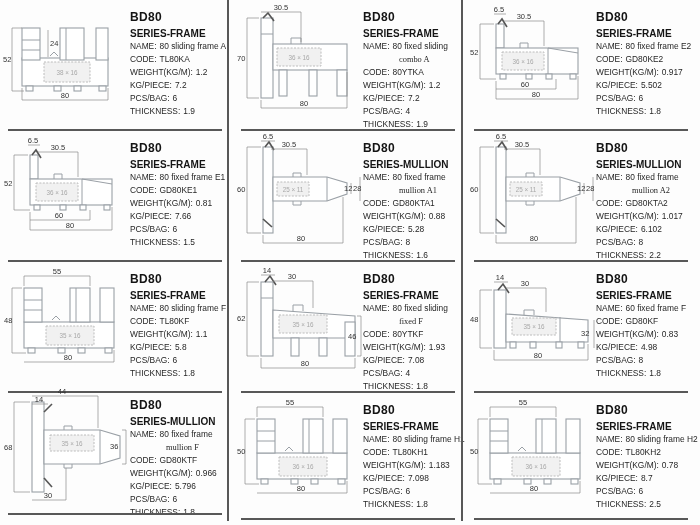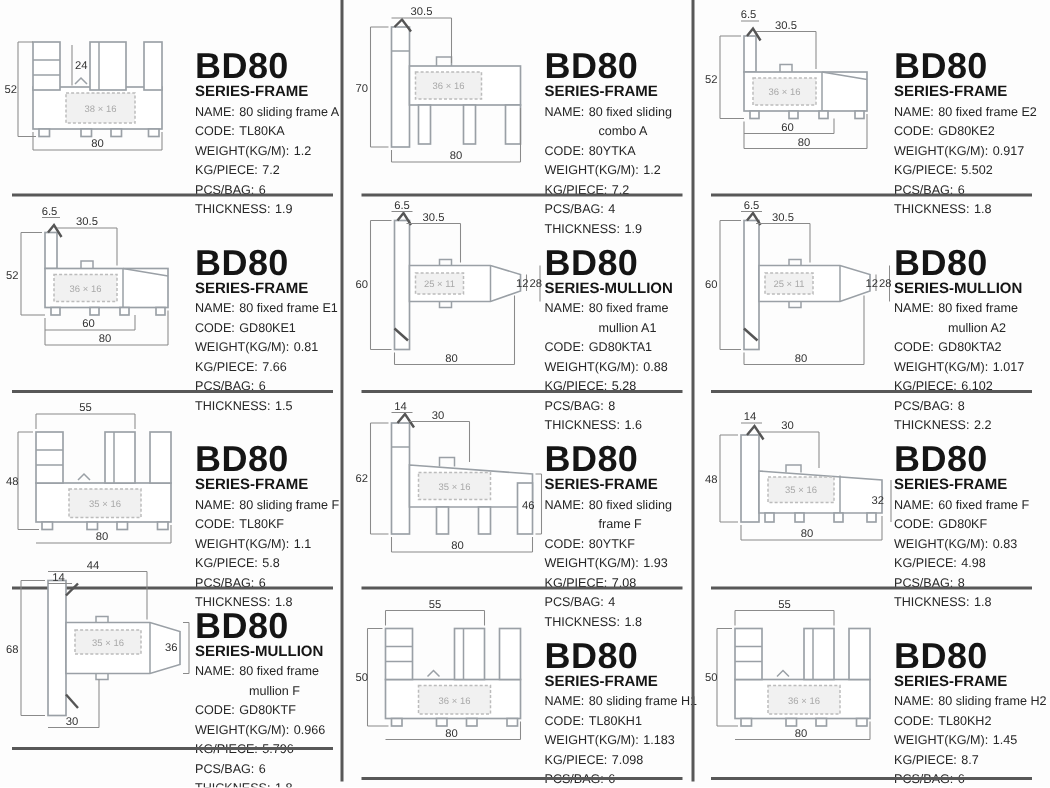--- a/index.html
+++ b/index.html
@@ -14,26 +14,26 @@
   svg text{font-family:"Liberation Sans",sans-serif;}
   .p{fill:#ffffff;stroke:#9aa0a6;stroke-width:1.1;}
   .p2{fill:none;stroke:#9aa0a6;stroke-width:1;}
   .pk{fill:none;stroke:#555;stroke-width:1.6;}
   .hb{fill:#f1f1f1;stroke:#bcbcbc;stroke-width:1;stroke-dasharray:2 1.4;}
   .dl line{stroke:#8a8a8a;stroke-width:0.7;}
   .dt{font-size:7.5px;fill:#333;}
   .dm{text-anchor:middle;}
   .bl{font-size:6.3px;fill:#a8a8a8;text-anchor:middle;}
   .info{position:absolute;left:128px;top:6px;width:102px;white-space:nowrap;}
-  .title{font-size:24px;font-weight:700;color:#151515;letter-spacing:.3px;line-height:22px;margin-top:28px;}
+  .title{font-size:12px;font-weight:700;color:#151515;letter-spacing:.3px;line-height:22px;}
   .subtitle{font-size:10px;font-weight:700;color:#151515;line-height:11px;}
   .specs{margin-top:1px;}
   .spec{font-size:8.4px;color:#262626;line-height:13px;}
   .sl{margin-right:3px;}
-  .cont{padding-left:36px;}
+  .cont{padding-left:36px;font-family:Liberation Serif, serif;}
   .cont:empty{display:none;}
 </style>
 </head>
 <body>
 
 <div class="page">
 
   <div class="cell" style="left:2px;top:0">
     <svg class="draw" viewBox="0 0 130 131">
       <g>
@@ -398,21 +398,21 @@
       <text class="dt dm" x="57" y="17">30</text>
       <text class="dt" x="2" y="59">62</text>
       <text class="dt" x="113" y="77">46</text>
       <text class="dt dm" x="70" y="104">80</text>
     </svg>
     <div class="info">
       <div class="title">BD80</div>
       <div class="subtitle">SERIES-FRAME</div>
       <div class="specs">
         <div class="spec"><span class="sl">NAME:</span><span class="sv">80 fixed sliding</span></div>
-        <div class="spec cont">frame F</div>
+        <div class="spec cont">fixed F</div>
         <div class="spec"><span class="sl">CODE:</span><span class="sv">80YTKF</span></div>
         <div class="spec"><span class="sl">WEIGHT(KG/M):</span><span class="sv">1.93</span></div>
         <div class="spec"><span class="sl">KG/PIECE:</span><span class="sv">7.08</span></div>
         <div class="spec"><span class="sl">PCS/BAG:</span><span class="sv">4</span></div>
         <div class="spec"><span class="sl">THICKNESS:</span><span class="sv">1.8</span></div>
       </div>
     </div>
   </div>
 
   <div class="cell" style="left:468px;top:262px">
@@ -456,21 +456,21 @@
 
         <div class="spec"><span class="sl">CODE:</span><span class="sv">GD80KF</span></div>
         <div class="spec"><span class="sl">WEIGHT(KG/M):</span><span class="sv">0.83</span></div>
         <div class="spec"><span class="sl">KG/PIECE:</span><span class="sv">4.98</span></div>
         <div class="spec"><span class="sl">PCS/BAG:</span><span class="sv">8</span></div>
         <div class="spec"><span class="sl">THICKNESS:</span><span class="sv">1.8</span></div>
       </div>
     </div>
   </div>
 
-  <div class="cell" style="left:2px;top:373px;height:127px">
+  <div class="cell" style="left:2px;top:388px;height:127px">
     <svg class="draw" viewBox="0 0 130 131">
       <g>
         <rect class="p" x="30" y="14" width="12" height="90"></rect>
         <polygon class="p" points="42,42 98,42 118,48 118,70 98,76 42,76"></polygon>
         <line class="p2" x1="98" y1="42" x2="98" y2="76"></line>
         <path class="p2" d="M62,42 v-4 h8 v4"></path>
         <path class="p2" d="M62,76 v4 h8 v-4"></path>
       </g>
       <path class="pk" d="M42,24 l8,-8"></path>
       <path class="pk" d="M42,90 l8,9"></path>
@@ -589,21 +589,21 @@
       <text class="dt" x="2" y="61">50</text>
       <text class="dt dm" x="66" y="98">80</text>
     </svg>
     <div class="info">
       <div class="title">BD80</div>
       <div class="subtitle">SERIES-FRAME</div>
       <div class="specs">
         <div class="spec"><span class="sl">NAME:</span><span class="sv">80 sliding frame H2</span></div>
 
         <div class="spec"><span class="sl">CODE:</span><span class="sv">TL80KH2</span></div>
-        <div class="spec"><span class="sl">WEIGHT(KG/M):</span><span class="sv">1.45</span></div>
+        <div class="spec"><span class="sl">WEIGHT(KG/M):</span><span class="sv">0.78</span></div>
         <div class="spec"><span class="sl">KG/PIECE:</span><span class="sv">8.7</span></div>
         <div class="spec"><span class="sl">PCS/BAG:</span><span class="sv">6</span></div>
         <div class="spec"><span class="sl">THICKNESS:</span><span class="sv">2.5</span></div>
       </div>
     </div>
   </div>
 
 </div>
 
 </body></html>

